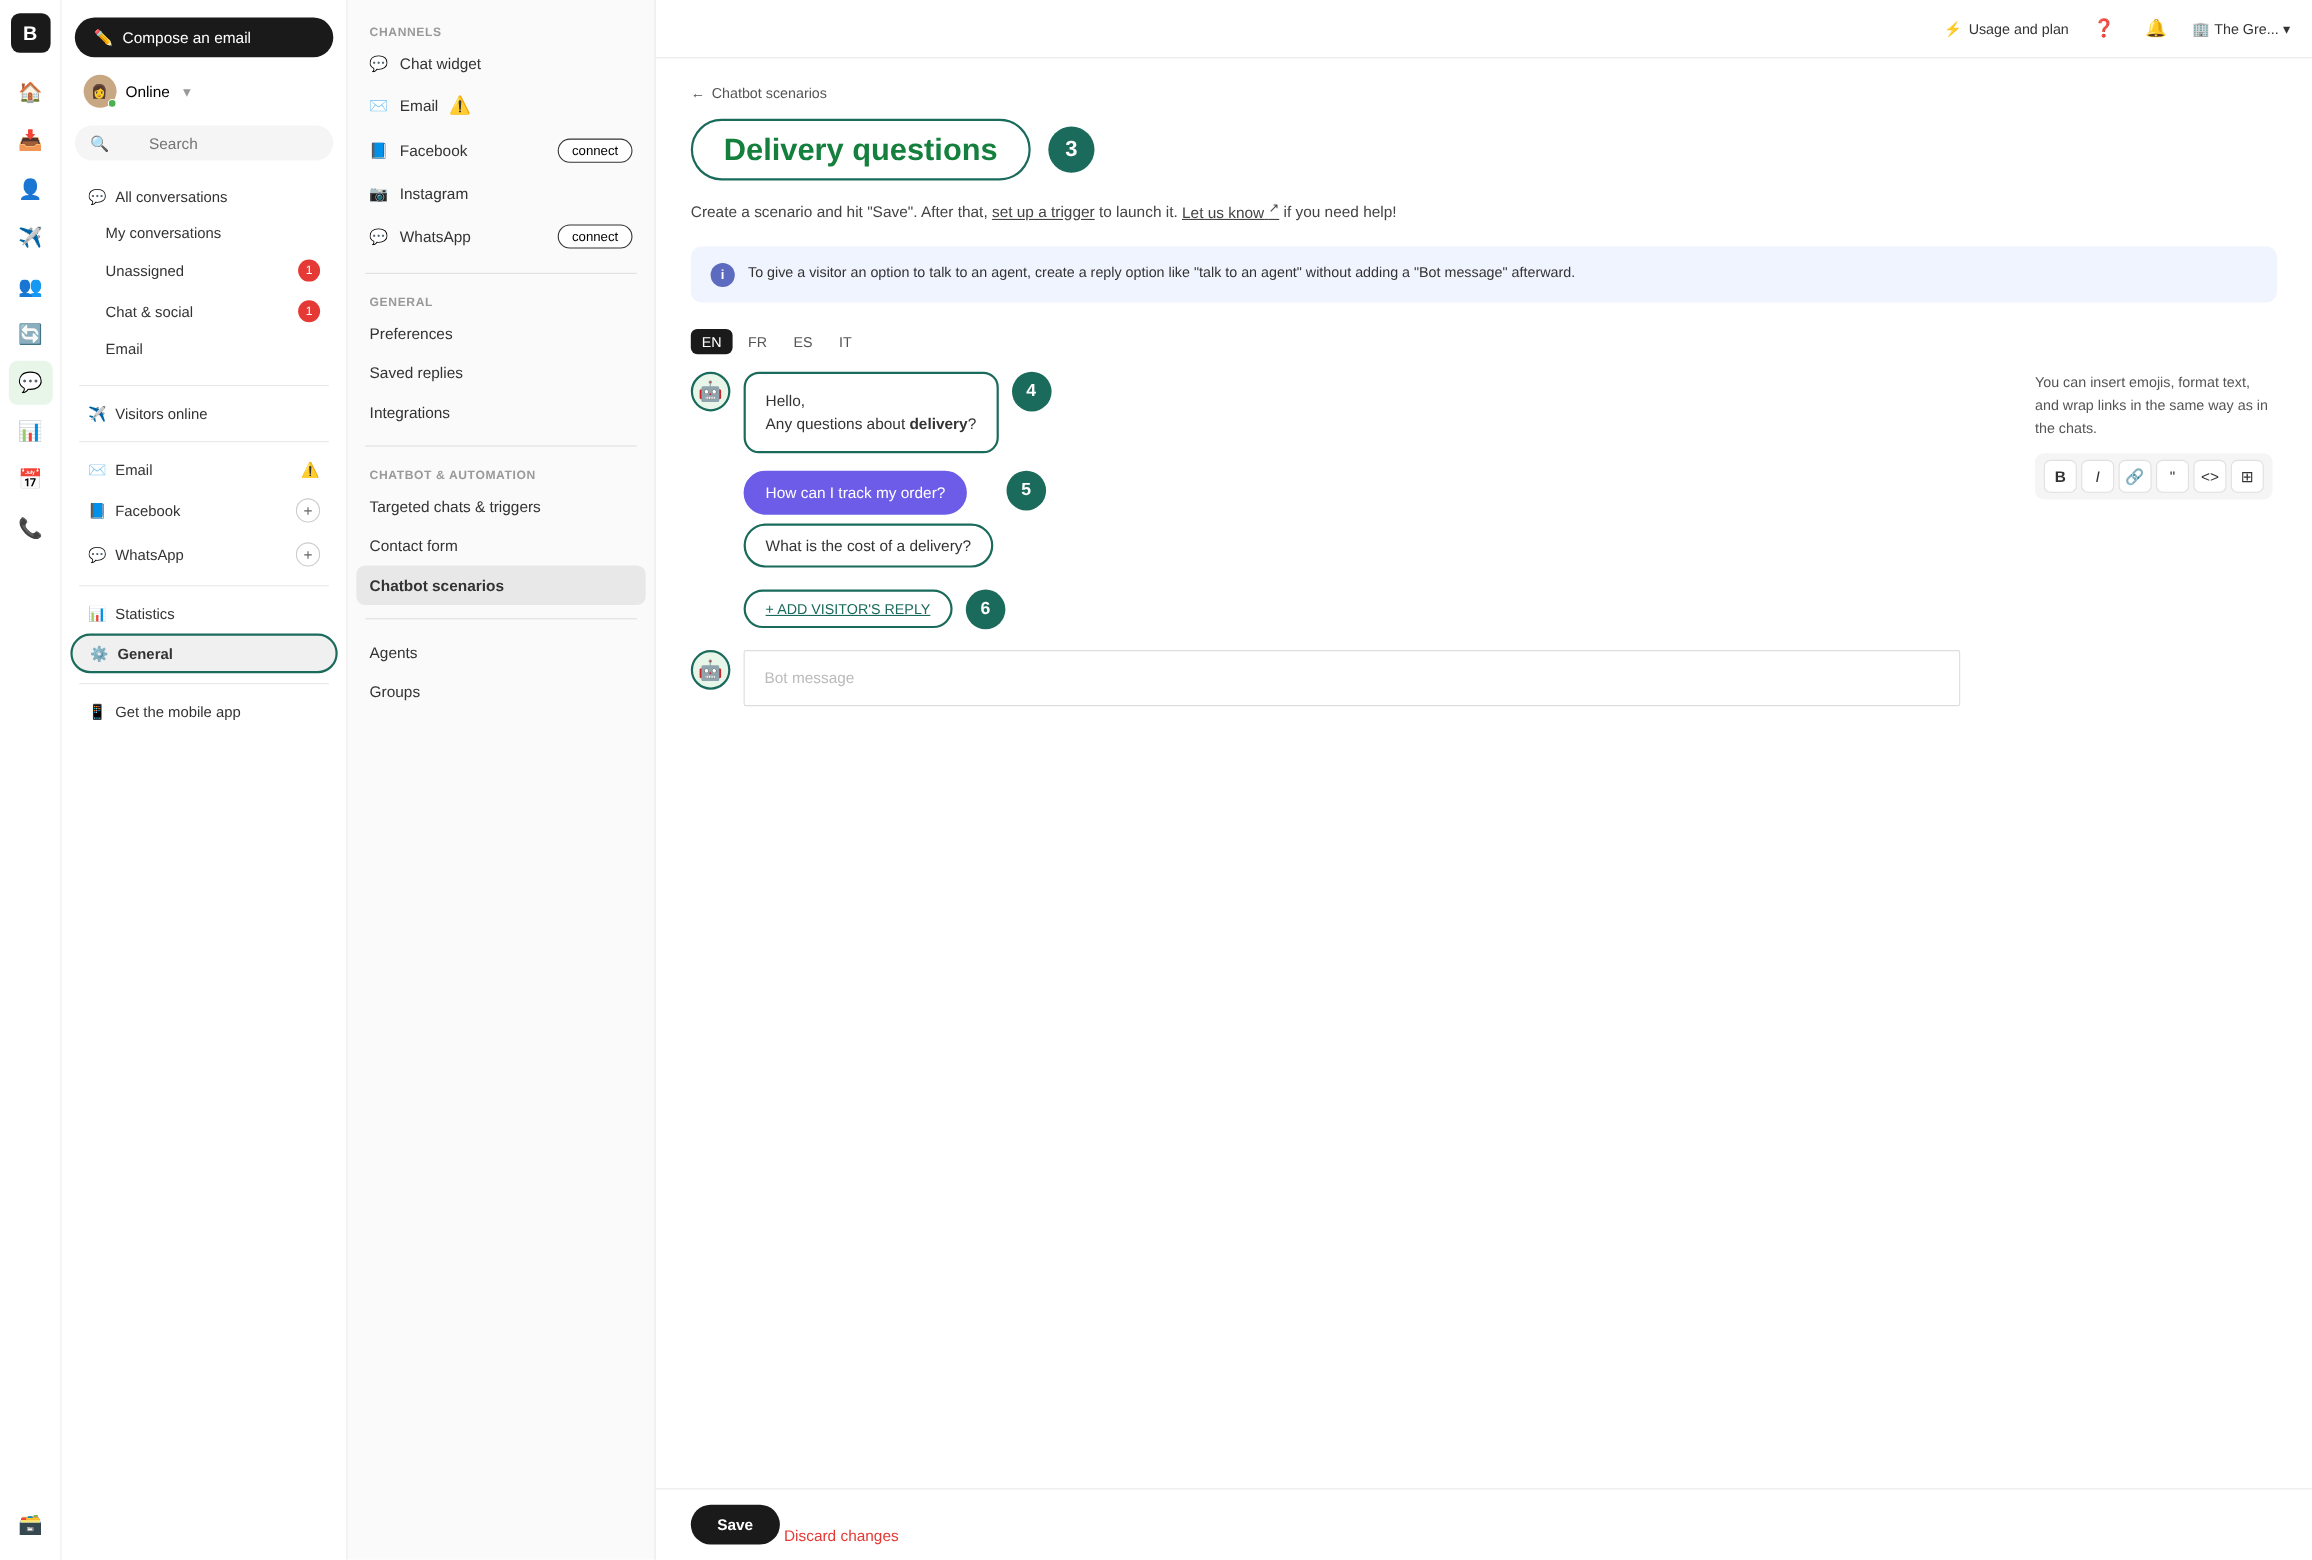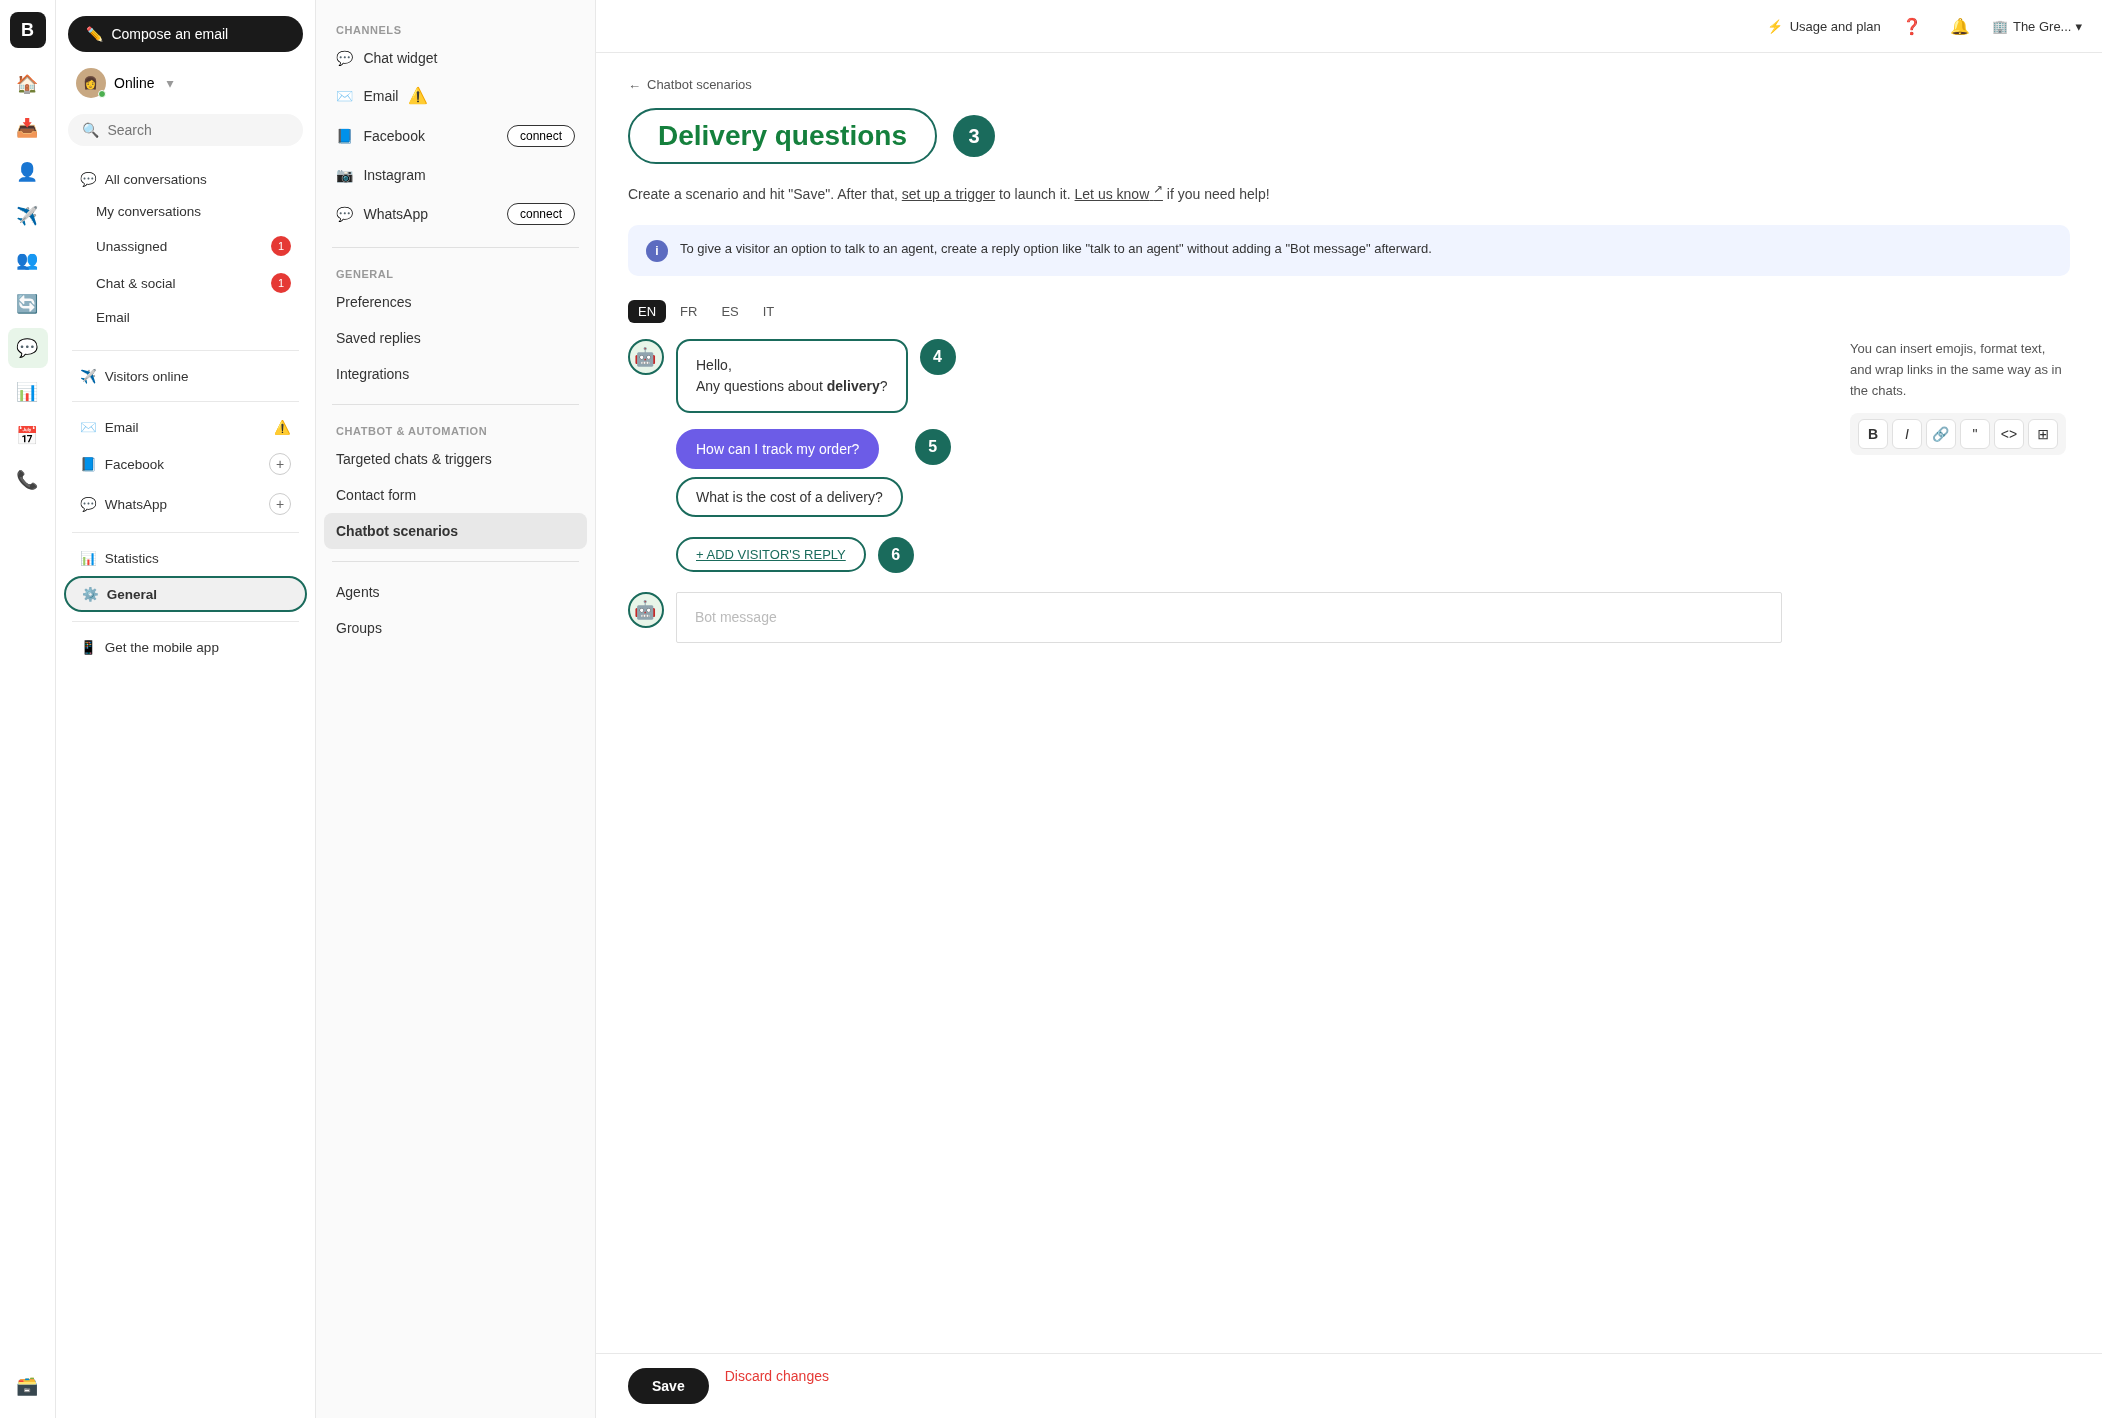--- a/index.html
+++ b/index.html
@@ -93,21 +93,21 @@
     .search-box {
       display: flex;
       align-items: center;
       gap: 8px;
       background: #f5f5f5;
       border-radius: 20px;
       padding: 8px 14px;
       cursor: pointer;
     }
     .search-box input {
-      border: none; background: transparent; outline: none; font-size: 14px; color: #333; width: 100%;
+      border: none; background: transparent; outline: none; font-size: 14px; color: #333; width: 100%; margin-left: 28px;
     }
     .nav-section { padding: 8px 0; }
     .nav-item {
       display: flex; align-items: center; justify-content: space-between;
       padding: 8px 16px;
       cursor: pointer;
       border-radius: 8px;
       margin: 1px 8px;
       color: #333;
       font-size: 13.5px;
@@ -386,21 +386,21 @@
       background: #1a6b5c;
       color: #fff;
       display: flex; align-items: center; justify-content: center;
       font-size: 16px; font-weight: 700;
       flex-shrink: 0;
     }
 
     .bottom-bar {
       border-top: 1px solid #e8e8e8;
       padding: 14px 32px;
-      display: flex; align-items: flex-start; gap: 16px;
+      display: flex; align-items: flex-end; gap: 4px;
     }
     .save-btn {
       background: #1a1a1a;
       color: #fff;
       border: none;
       border-radius: 22px;
       padding: 10px 24px;
       font-size: 14px;
       cursor: pointer;
       font-weight: 600;

